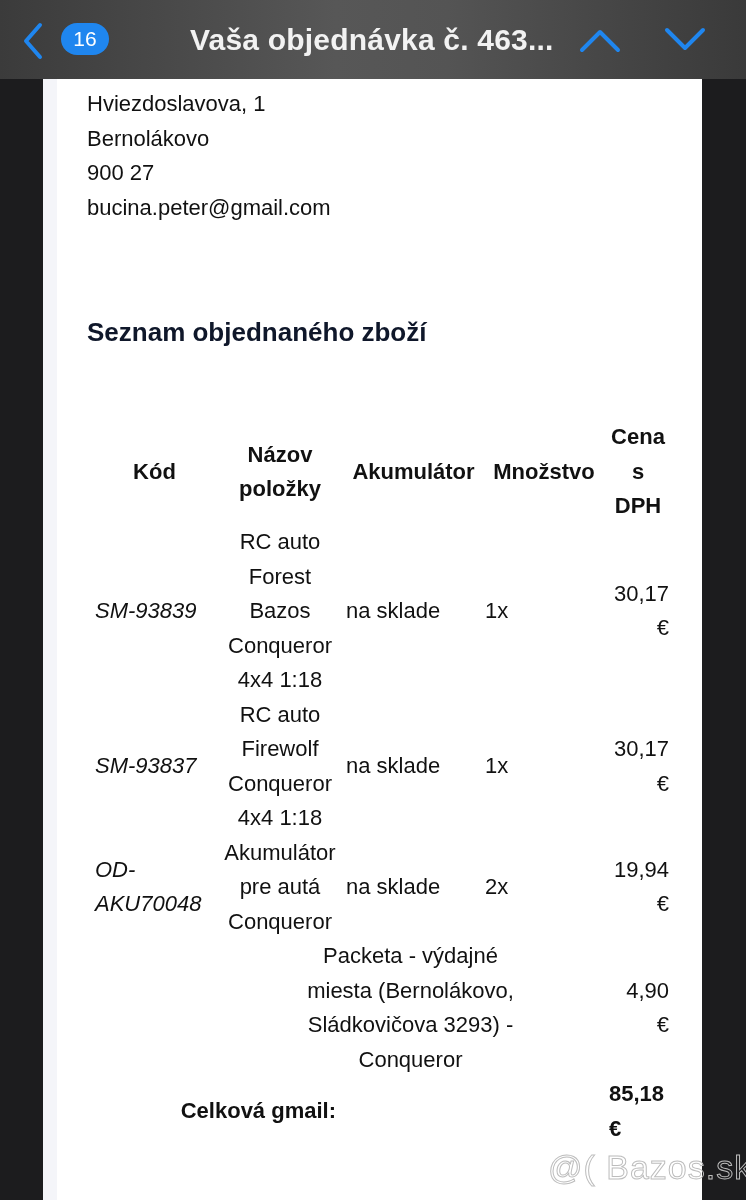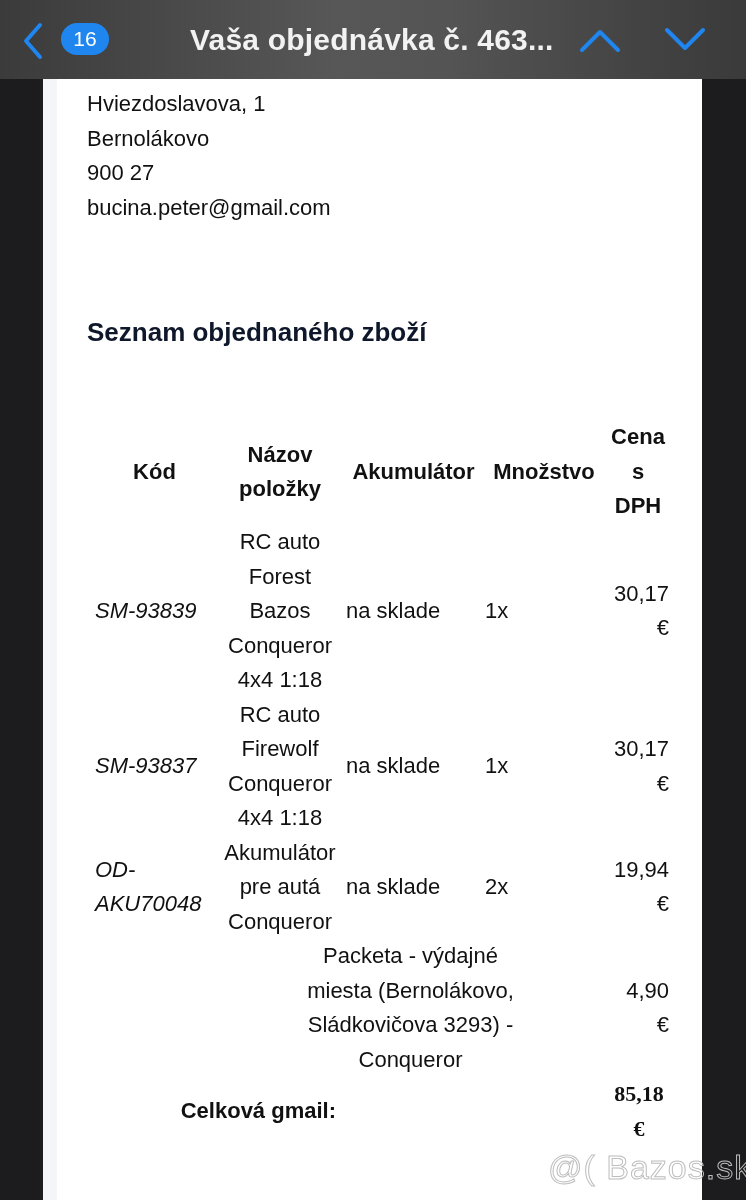--- a/index.html
+++ b/index.html
@@ -53,21 +53,21 @@
   .c-avail { width: 135px; text-align: left; }
   .c-qty { width: 118px; }
   .c-price { width: 60px; text-align: right; }
   th.c-code { text-align: center; font-style: normal; }
   th.c-name { text-align: center; }
   th.c-avail { text-align: left; }
   th.c-qty { text-align: left; }
   th.c-price { text-align: center; }
   .price-cell { padding-left: 4px !important; }
   .total-label { font-weight: bold; text-align: right; padding-right: 8px !important; }
-  .total-value { font-weight: bold; text-align: center; font-family: Liberation Serif, serif; }
+  .total-value { font-weight: bold; text-align: left; }
   .wm {
     position: absolute; left: 548px; top: 1148px; font-size: 34px;
     color: transparent; -webkit-text-stroke: 1px #bdbdbd; font-family: "Liberation Sans", sans-serif;
     white-space: nowrap; letter-spacing: 1px; z-index: 6;
   }
 </style>
 </head>
 <body>
 
 <div class="navbar">

